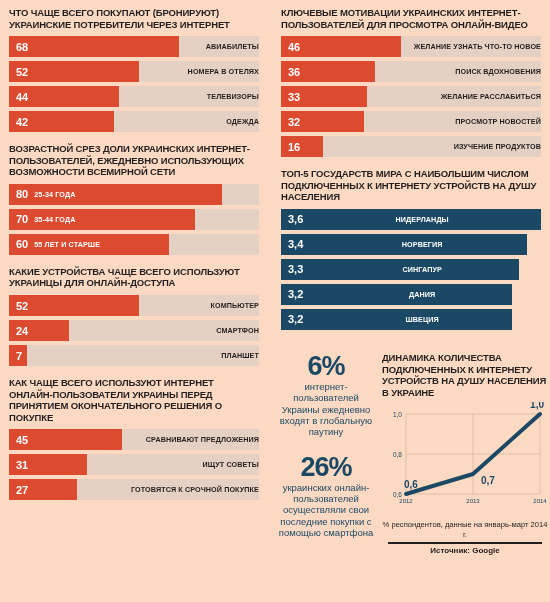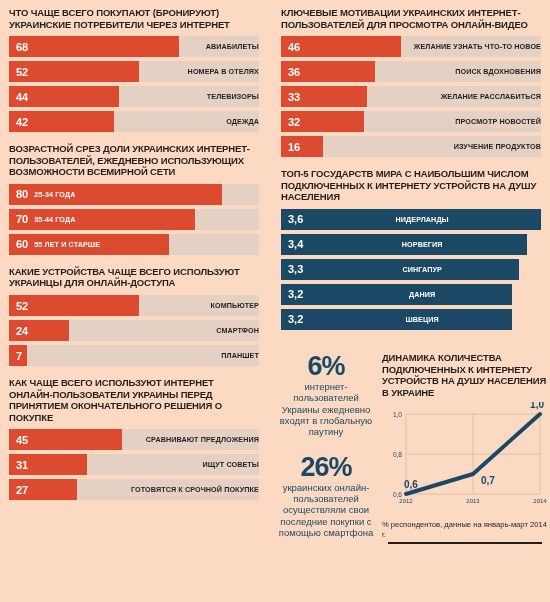--- a/index.html
+++ b/index.html
@@ -115,20 +115,21 @@
     color:#231f20;
     text-transform:uppercase;
     letter-spacing:-0.15px;
     margin-bottom:4px;
   }
   .chart-svg { display:block; }
   .chart-note {
     margin-top:3px;
     font-size:7.6px;
     color:#231f20;
+    text-align:center;
     line-height:1.25;
   }
   .src-rule {
     margin:3px 6px 2px 6px;
     height:1.5px;
     background:#231f20;
   }
   .source {
     font-size:8px;
     font-weight:bold;
@@ -326,15 +327,16 @@
         <text x="91" y="101" text-anchor="middle" font-size="6" fill="#1b4965" font-family="&quot;Liberation Sans&quot;, sans-serif">2013</text>
         <line x1="158" y1="12" x2="158" y2="92" stroke="#e0c0a8" stroke-width="1"></line>
         <text x="158" y="101" text-anchor="middle" font-size="6" fill="#1b4965" font-family="&quot;Liberation Sans&quot;, sans-serif">2014</text>
         <polyline points="24,92 91,72 158,12" fill="none" stroke="#1b4965" stroke-width="4" stroke-linecap="round" stroke-linejoin="round"></polyline>
         <text x="22" y="86" text-anchor="start" font-size="10" font-weight="bold" fill="#1b4965" font-family="&quot;Liberation Sans&quot;, sans-serif">0,6</text>
         <text x="99" y="82" text-anchor="start" font-size="10" font-weight="bold" fill="#1b4965" font-family="&quot;Liberation Sans&quot;, sans-serif">0,7</text>
         <text x="162" y="6" text-anchor="end" font-size="10" font-weight="bold" fill="#1b4965" font-family="&quot;Liberation Sans&quot;, sans-serif">1,0</text>
       </svg>
     <div class="chart-note">% респондентов, данные на январь-март 2014 г.</div>
     <div class="src-rule"></div>
+    <div class="source">Источник: Google</div>
   </div>
 
 </div>
 
 </body></html>

